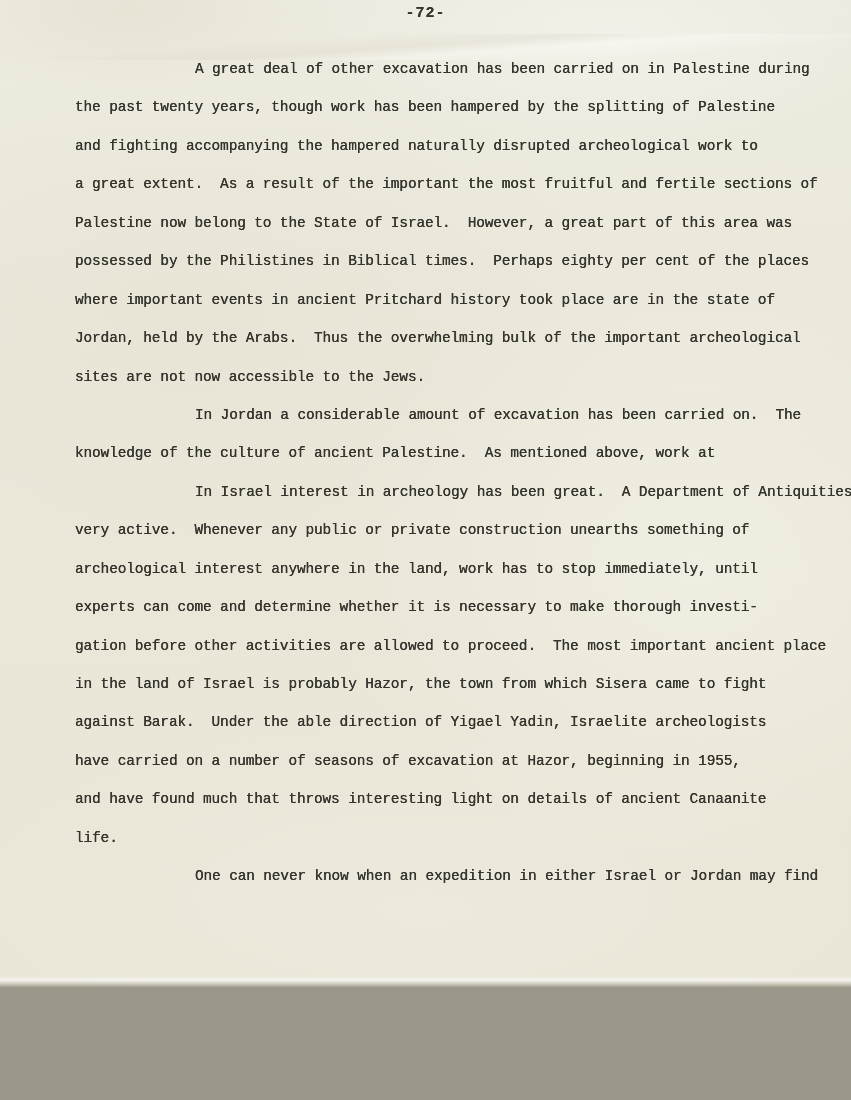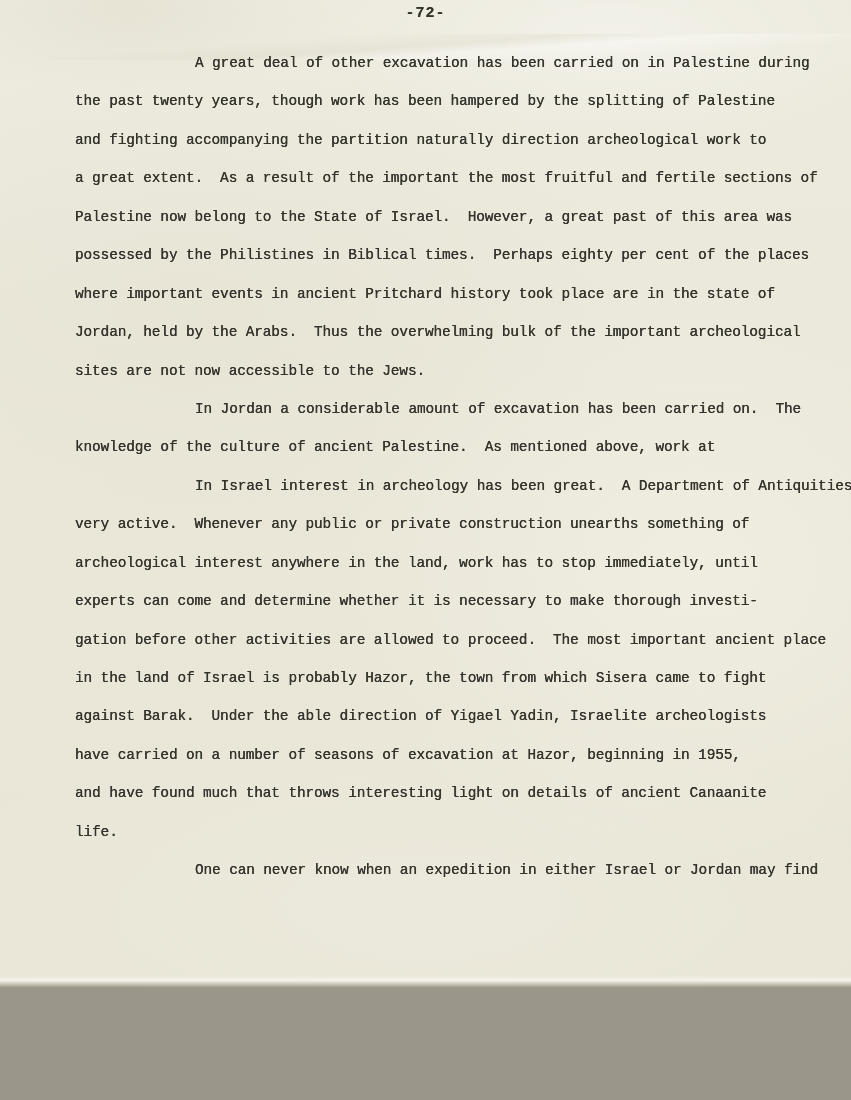--- a/index.html
+++ b/index.html
@@ -53,21 +53,21 @@
     left: 0;
     width: 100%;
     text-align: center;
     font-size: 15px;
     letter-spacing: 1px;
     font-weight: bold;
     text-shadow: 0 0 0.6px rgba(48,47,40,0.8);
   }
   .doc-body {
     position: absolute;
-    top: 44px;
+    top: 50px;
     left: 75px;
     width: 770px;
   }
   .paragraph { margin: 0; padding: 0; }
   .line {
     margin: 0;
     height: 38.45px;
     line-height: 38.45px;
     font-size: 14.4px;
     white-space: pre;
@@ -84,23 +84,23 @@
 <div class="page">
   <div class="crease"></div>
 
   <div class="page-number">-72-</div>
 
   <div class="doc-body">
 
     <div class="paragraph">
       <p class="line indent">A great deal of other excavation has been carried on in Palestine during</p>
       <p class="line">the past twenty years, though work has been hampered by the splitting of Palestine</p>
-      <p class="line">and fighting accompanying the partition naturally direction archeological work to</p>
+      <p class="line">and fighting accompanying the hampered naturally disrupted archeological work to</p>
       <p class="line">a great extent.  As a result of the important the most fruitful and fertile sections of</p>
-      <p class="line">Palestine now belong to the State of Israel.  However, a great past of this area was</p>
+      <p class="line">Palestine now belong to the State of Israel.  However, a great part of this area was</p>
       <p class="line">possessed by the Philistines in Biblical times.  Perhaps eighty per cent of the places</p>
       <p class="line">where important events in ancient Pritchard history took place are in the state of</p>
       <p class="line">Jordan, held by the Arabs.  Thus the overwhelming bulk of the important archeological</p>
       <p class="line">sites are not now accessible to the Jews.</p>
     </div>
 
     <div class="paragraph">
       <p class="line indent">In Jordan a considerable amount of excavation has been carried on.  The</p>
       <p class="line">knowledge of the culture of ancient Palestine.  As mentioned above, work at</p>
     </div>

